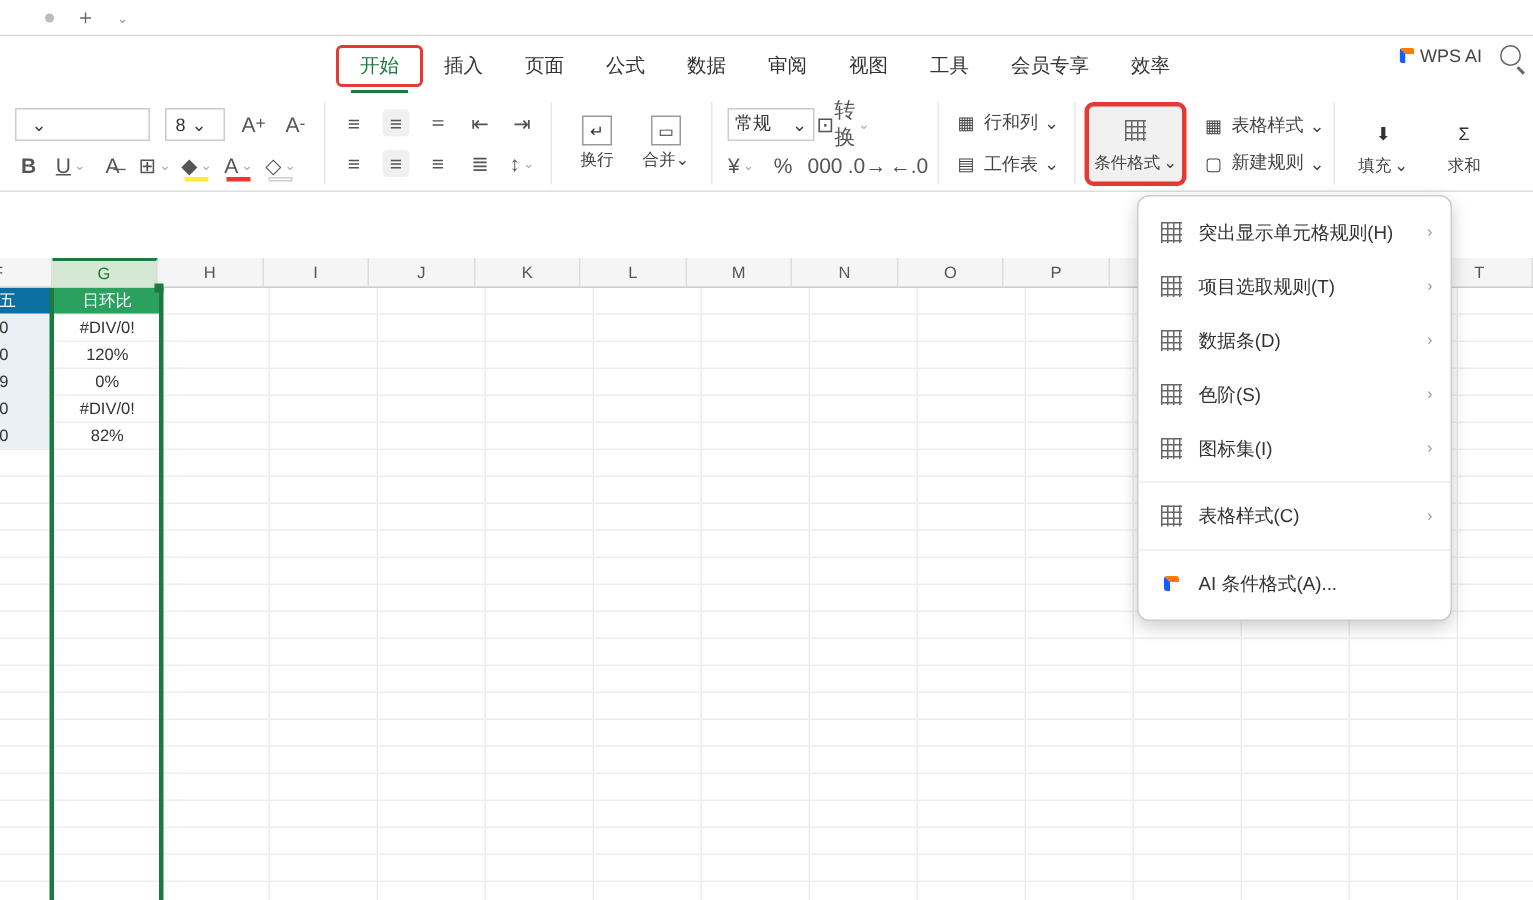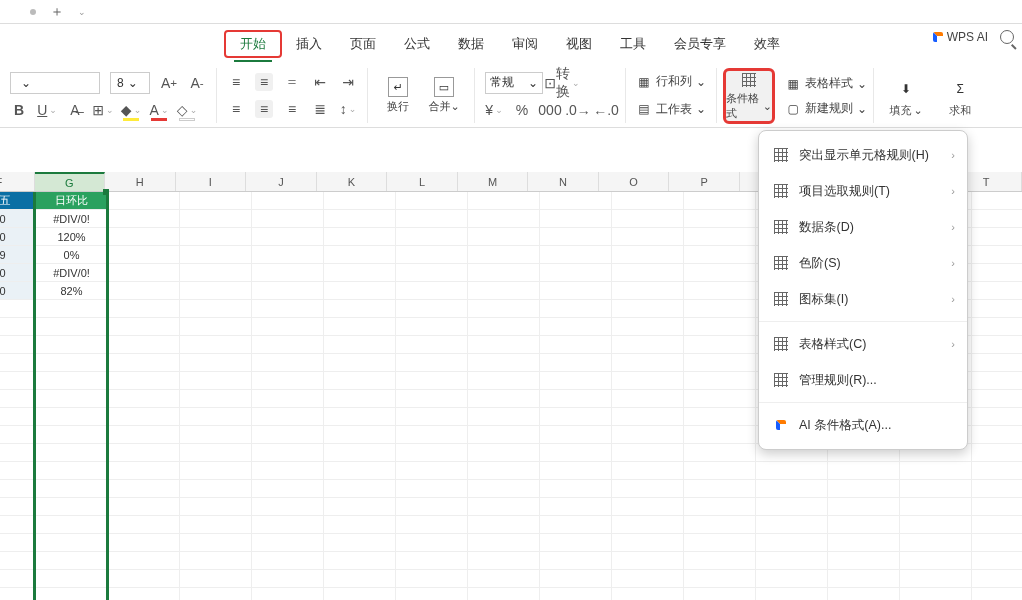--- a/index.html
+++ b/index.html
@@ -116,21 +116,21 @@
     width:40px;gap:2px;cursor:pointer;
   }
   .vbtn .bicon{width:20px;height:20px;border:1px solid #999;display:flex;align-items:center;justify-content:center;font-size:11px;}
   .vbtn .lbl{font-size:11px;color:#444;}
   .num-dd{
     border:1px solid #ccc;height:22px;width:58px;display:flex;align-items:center;justify-content:space-between;
     padding:0 4px;font-size:12px;
   }
   .vbtn2{
     display:flex;flex-direction:column;align-items:center;justify-content:center;gap:0;
-    width:52px;height:56px;cursor:pointer;border-radius:4px;
+    width:68px;height:56px;cursor:pointer;border-radius:4px;
   }
   .vbtn2 .bicon{width:22px;height:22px;display:flex;align-items:center;justify-content:center;}
   .vbtn2 .lbl{font-size:11px;color:#444;display:flex;align-items:center;gap:2px;margin-top:3px;}
   .vbtn2.active{background:#f1f1f1;border:1px solid #aaa;}
   .vbtn2.highlighted{border:3px solid #e53935;border-radius:6px;}
   .hbtn{display:flex;align-items:center;gap:4px;font-size:12px;color:#444;cursor:pointer;white-space:nowrap;}
   .hbtn .bicon{width:16px;height:16px;display:flex;align-items:center;justify-content:center;}
   
   .sheet-area{
     position:absolute;top:128px;left:0;right:0;bottom:0;background:#fff;
@@ -767,26 +767,20 @@
       <span class="dd-arrow">›</span>
     </div>
     <div class="dd-sep"></div>
     <div class="dd-item">
       <div class="dd-ico">
         <div class="sm-grid b1"></div>
       </div>
       <span>表格样式(C)</span>
       <span class="dd-arrow">›</span>
     </div>
-    <div class="dd-item">
-      <div class="dd-ico">
-        <div class="sm-grid b1"></div>
-      </div>
-      <span>管理规则(R)...</span>
-    </div>
     <div class="dd-sep"></div>
     <div class="dd-item">
       <div class="dd-ico">
         <span class="ai-logo"></span>
       </div>
       <span>AI 条件格式(A)...</span>
     </div>
   </div>
 
 </body></html>

